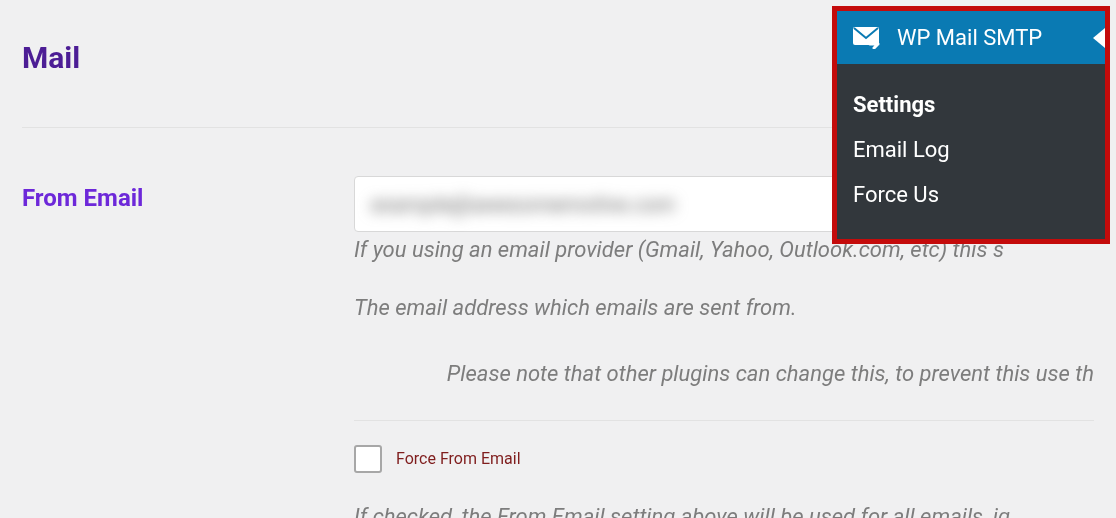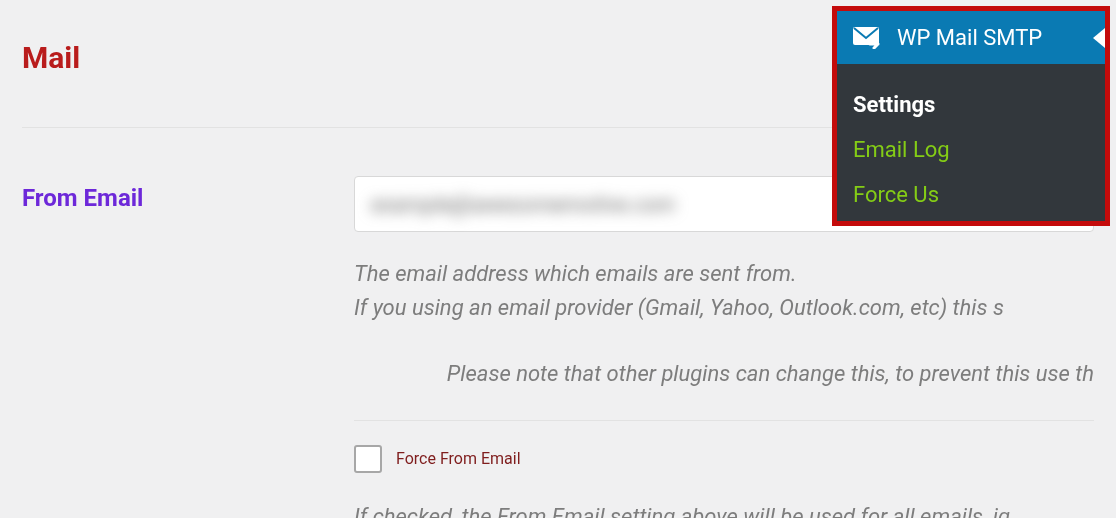--- a/index.html
+++ b/index.html
@@ -11,21 +11,21 @@
       overflow: hidden;
       position: relative;
       color: #1d2327;
     }
     .main-content {
       padding: 20px 22px;
     }
     .section-title {
       font-size: 30px;
       font-weight: 700;
-      color: #b91c1c;
+      color: #4c1d95;
       margin-top: 20px;
       margin-bottom: 52px;
     }
     hr.divider {
       border: none;
       border-top: 1px solid #e2e2e2;
       margin-bottom: 48px;
     }
     .form-row {
       display: flex;
@@ -129,24 +129,24 @@
       border-right: 12px solid #fff;
     }
     .mail-icon {
       width: 30px;
       height: 22px;
       position: relative;
     }
     .mail-icon svg { display: block; }
     .flyout-body {
       background: #32373c;
-      padding: 18px 16px 4px 16px;
+      padding: 18px 16px 22px 16px;
     }
     .flyout-item {
-      color: #84cc16;
+      color: #ffffff;
       font-size: 22px;
       padding: 10px 0;
       cursor: pointer;
     }
     .flyout-item.active {
       color: #fff;
       font-weight: 700;
     }
   </style>
 </head>
@@ -155,22 +155,22 @@
 <div class="main-content">
   <h2 class="section-title">Mail</h2>
   <hr class="divider">
 
   <div class="form-row">
     <div class="form-label">From Email</div>
     <div class="form-field">
       <div class="text-input" style="display:flex;align-items:center;">
         <span class="blurred-value">example@awesomemotive.com</span>
       </div>
+      <p class="help-text" style="margin-top:2px;">If you using an email provider (Gmail, Yahoo, Outlook.com, etc) this s</p>
       <p class="help-text">The email address which emails are sent from.</p>
-      <p class="help-text" style="margin-top:2px;">If you using an email provider (Gmail, Yahoo, Outlook.com, etc) this s</p>
       <p class="help-text gap">Please note that other plugins can change this, to prevent this use th</p>
 
       <hr class="inner-divider">
 
       <div class="checkbox-row">
         <div class="checkbox"></div>
         <span class="checkbox-label">Force From Email</span>
       </div>
       <p class="help-text after-check">If checked, the From Email setting above will be used for all emails, ig</p>
     </div>

